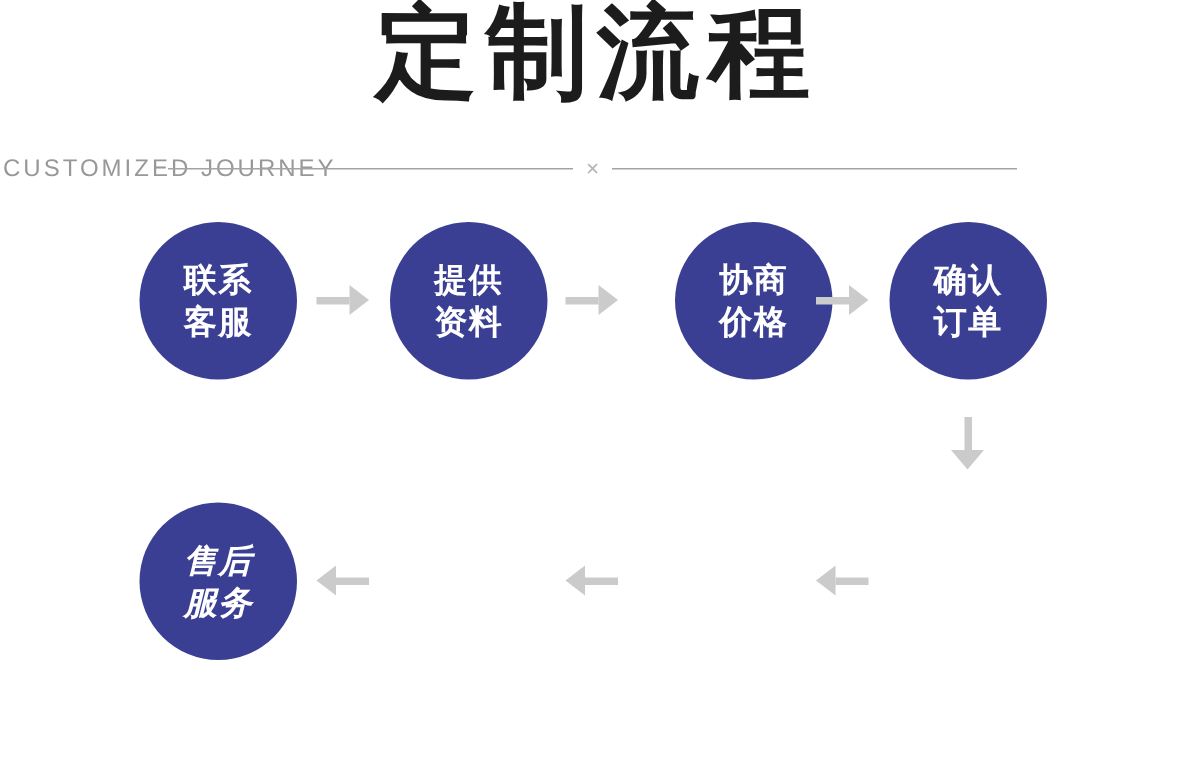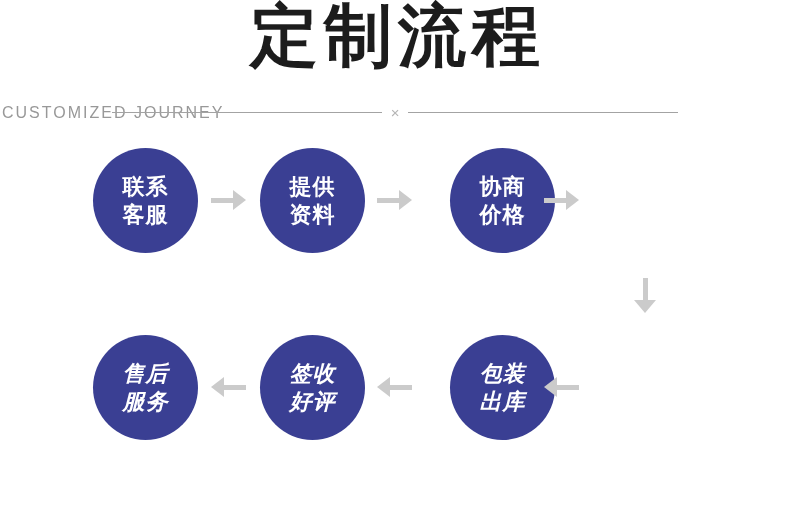--- a/index.html
+++ b/index.html
@@ -116,47 +116,43 @@
 
   <div class="circle row1 col3">
     <span>协商</span>
     <span>价格</span>
   </div>
   <div class="arrow-right ar1 g3">
       <i class="shaft"></i>
       <i class="head"></i>
     </div>
 
+  <div class="circle row1 col4">
+    <span>确认</span>
+    <span>订单</span>
+  </div>
 
   <div class="arrow-down" style="left:634px;top:278px;">
       <i class="shaft"></i>
       <i class="head"></i>
     </div>
 
   <div class="circle row2 col1">
     <span>售后</span>
     <span>服务</span>
   </div>
   <div class="arrow-left ar2 g1">
       <i class="head"></i>
       <i class="shaft"></i>
     </div>
 
-  <div class="circle row2 col2">
-    <span>签收</span>
-    <span>好评</span>
-  </div>
   <div class="arrow-left ar2 g2">
       <i class="head"></i>
       <i class="shaft"></i>
     </div>
 
-  <div class="circle row2 col3">
-    <span>包装</span>
-    <span>出库</span>
-  </div>
   <div class="arrow-left ar2 g3">
       <i class="head"></i>
       <i class="shaft"></i>
     </div>
 
 
 </div>
 
 </body></html>

